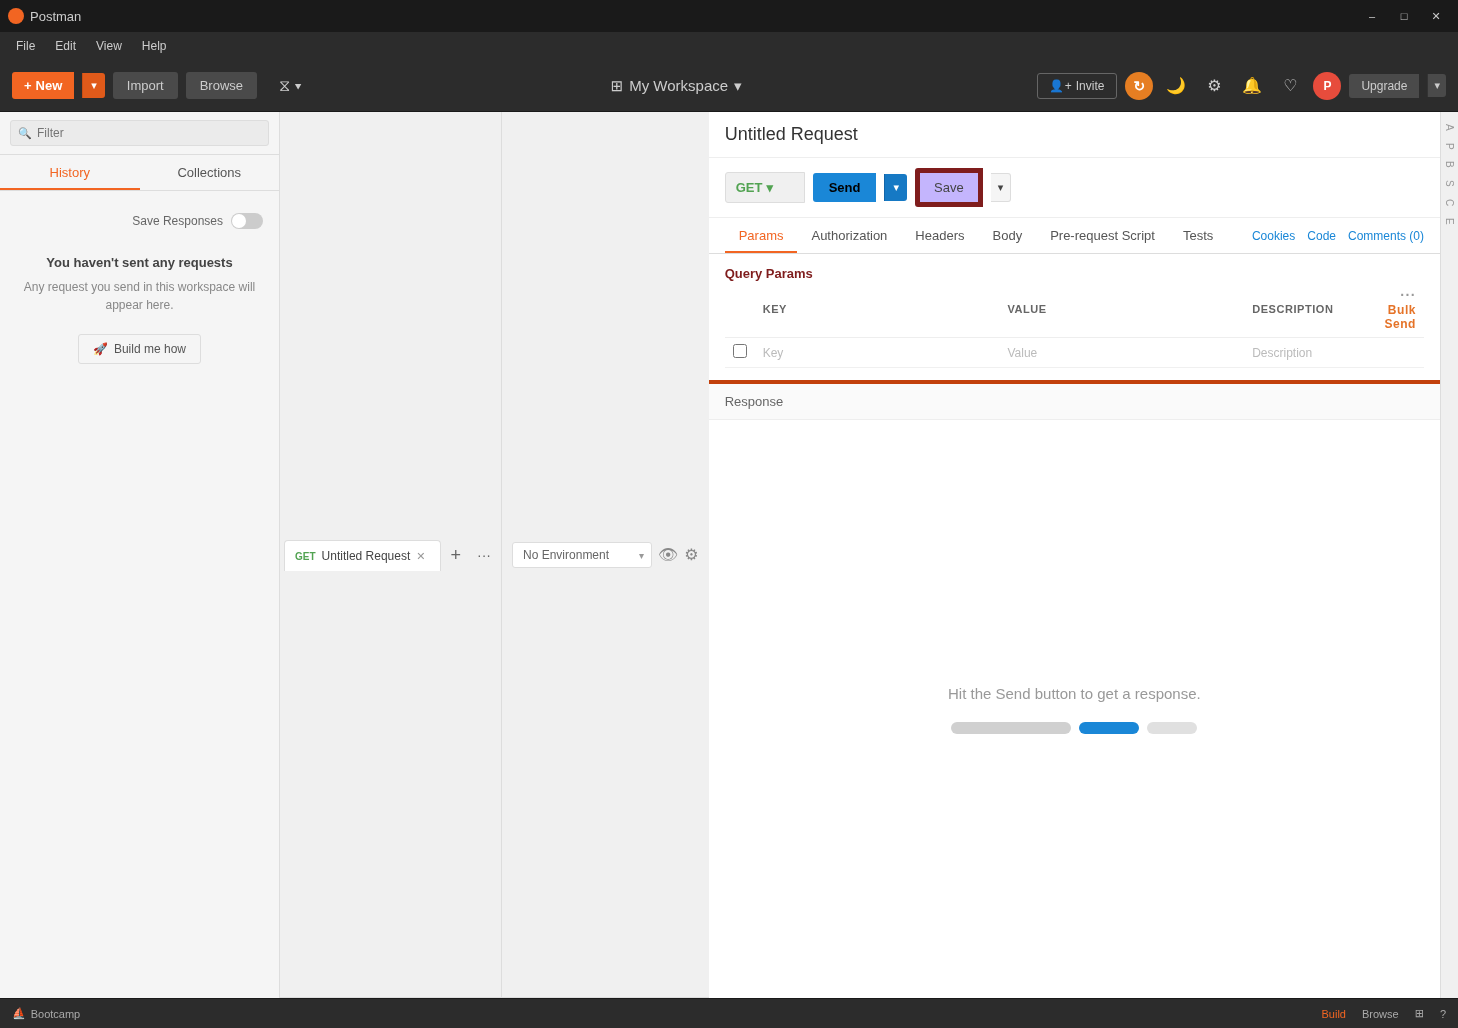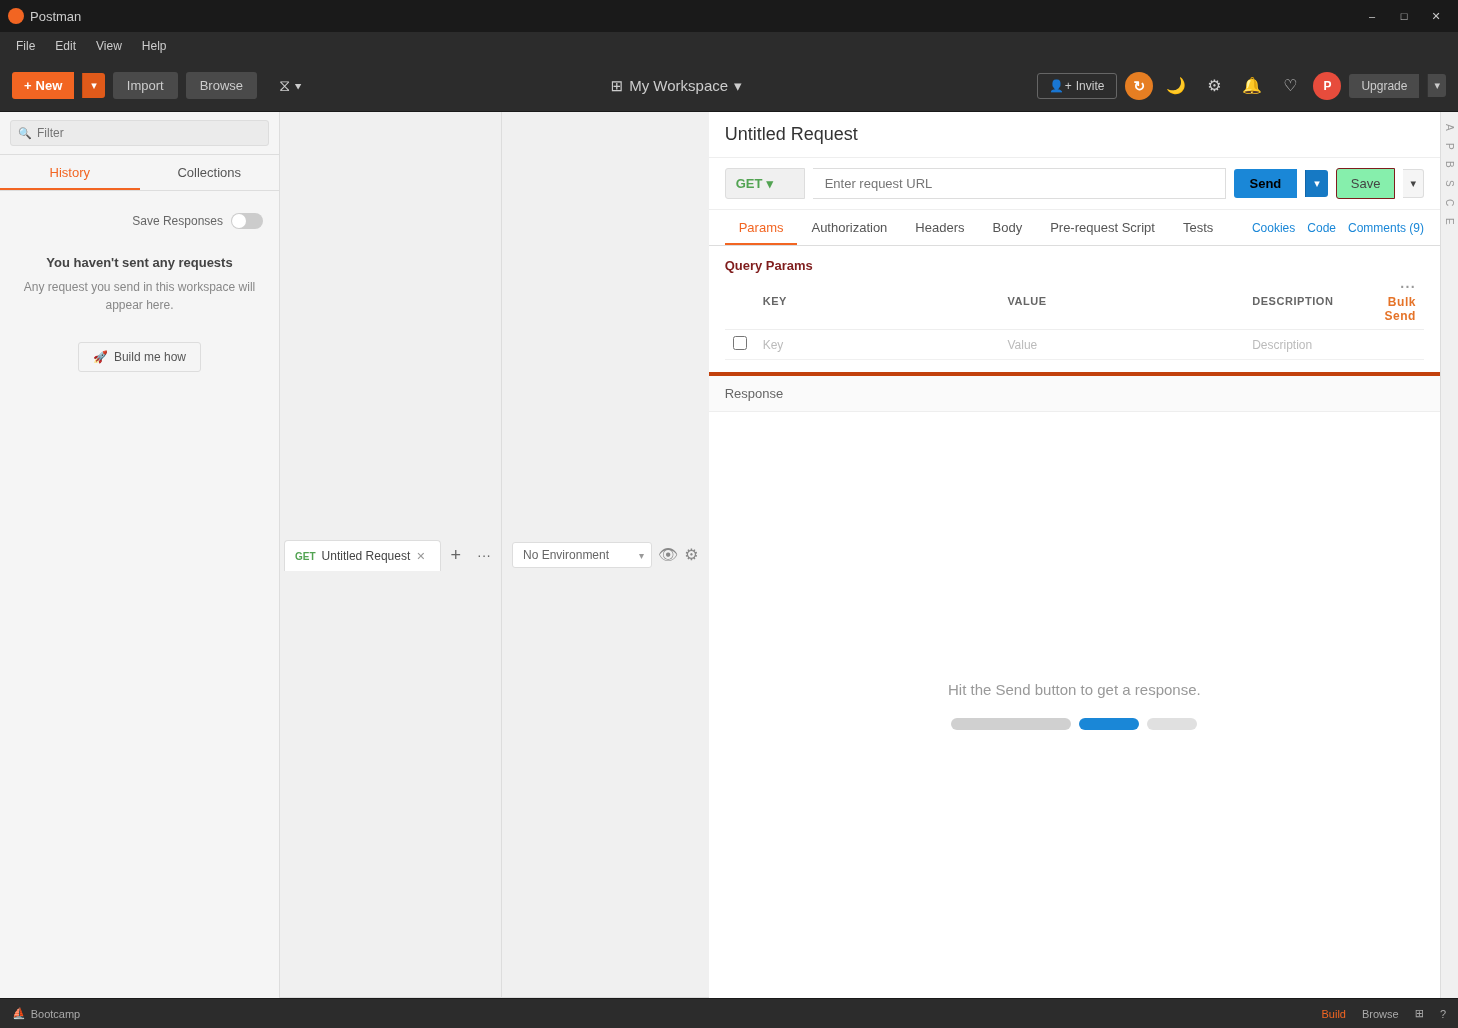--- a/index.html
+++ b/index.html
@@ -43,21 +43,21 @@
     #sidebar-tabs { display: flex; border-bottom: 1px solid #ddd; }
     .sidebar-tab { flex: 1; padding: 10px 0; text-align: center; cursor: pointer; font-size: 13px; color: #555; font-weight: 500; position: relative; }
     .sidebar-tab.active { color: #f26522; }
     .sidebar-tab.active::after { content: ''; position: absolute; bottom: 0; left: 0; right: 0; height: 2px; background: #f26522; }
     #sidebar-content { flex: 1; display: flex; flex-direction: column; align-items: center; justify-content: flex-start; padding: 16px; }
     .save-responses { display: flex; align-items: center; justify-content: flex-end; width: 100%; padding: 6px 0; font-size: 12px; color: #666; gap: 8px; }
     .toggle { width: 32px; height: 16px; background: #ccc; border-radius: 8px; position: relative; cursor: pointer; }
     .toggle-knob { width: 14px; height: 14px; background: white; border-radius: 50%; position: absolute; top: 1px; left: 1px; }
     .empty-history { text-align: center; padding: 20px 0; }
     .empty-history h3 { font-size: 13px; color: #444; margin-bottom: 8px; }
-    .empty-history p { font-size: 12px; color: #888; line-height: 1.5; margin-bottom: 28px; }
+    .empty-history p { font-size: 12px; color: #888; line-height: 1.5; margin-bottom: 20px; }
     .btn-show-me { background: #f5f5f5; border: 1px solid #ddd; border-radius: 3px; padding: 7px 14px; cursor: pointer; font-size: 12px; color: #555; display: flex; align-items: center; gap: 6px; margin: 0 auto; }
 
     
     #content { flex: 1; display: flex; flex-direction: row; background: #fff; overflow: hidden; }
 
     
     #tabs-bar { display: flex; align-items: center; background: #f0f0f0; border-bottom: 1px solid #ddd; min-height: 40px; padding: 0 4px; gap: 2px; }
     .tab-item { display: flex; align-items: center; gap: 6px; padding: 8px 14px 8px 10px; background: #fff; border-radius: 4px 4px 0 0; border: 1px solid #ddd; border-bottom: none; cursor: pointer; font-size: 12px; color: #444; min-width: 140px; position: relative; top: 1px; }
     .tab-item .method-badge { color: #52a352; font-size: 10px; font-weight: 700; }
     .tab-add { background: transparent; border: none; color: #666; cursor: pointer; padding: 4px 8px; font-size: 18px; line-height: 1; }
@@ -66,21 +66,21 @@
     
     #request-panel { flex: 1; display: flex; flex-direction: column; overflow: hidden; }
     #request-title { padding: 12px 16px; font-size: 18px; color: #333; border-bottom: 1px solid #eee; font-weight: 400; }
 
     
     #url-bar { display: flex; align-items: center; padding: 10px 16px; gap: 8px; border-bottom: 1px solid #eee; }
     .method-select { display: flex; align-items: center; background: #f0f0f0; border: 1px solid #ddd; border-radius: 3px 0 0 3px; padding: 7px 10px; cursor: pointer; font-size: 13px; font-weight: 600; color: #52a352; gap: 4px; min-width: 80px; }
     .url-input { flex: 1; border: 1px solid #ddd; border-left: none; border-radius: 0; padding: 7px 12px; font-size: 13px; color: #999; outline: none; }
     .btn-send { background: #1a87d7; color: #000000; border: none; border-radius: 3px 0 0 3px; padding: 7px 16px; cursor: pointer; font-size: 13px; font-weight: 600; }
     .btn-send-arrow { background: #1679c4; color: white; border: none; border-radius: 0 3px 3px 0; padding: 7px 8px; cursor: pointer; font-size: 11px; border-left: 1px solid #1265a8; }
-    .btn-save { background: #86efac; color: #444; border: 1px solid #7f1d1d; border-radius: 3px 0 0 3px; padding: 7px 14px; cursor: pointer; font-size: 13px; }
+    .btn-save { background: #c4b5fd; color: #444; border: 5px solid #7f1d1d; border-radius: 3px 0 0 3px; padding: 7px 14px; cursor: pointer; font-size: 13px; }
     .btn-save-arrow { background: #f5f5f5; color: #444; border: 1px solid #ddd; border-left: none; border-radius: 0 3px 3px 0; padding: 7px 7px; cursor: pointer; font-size: 11px; }
 
     
     #request-tabs { display: flex; align-items: center; border-bottom: 1px solid #ddd; padding: 0 16px; background: #fff; }
     .req-tab { padding: 10px 14px; cursor: pointer; font-size: 13px; color: #555; position: relative; }
     .req-tab.active { color: #f26522; }
     .req-tab.active::after { content: ''; position: absolute; bottom: 0; left: 0; right: 0; height: 2px; background: #f26522; }
     .req-tab-right { margin-left: auto; display: flex; gap: 12px; align-items: center; }
     .req-tab-link { color: #1a87d7; font-size: 12px; cursor: pointer; }
 
@@ -241,21 +241,20 @@
 
     <div id="request-panel">
 
       <div id="request-title">Untitled Request</div>
 
       <div id="url-bar">
         <div class="method-select">
           <span>GET</span>
           <span>▾</span>
         </div>
-        <input type="text" class="url-input" placeholder="Enter request URL" style="">
         <button class="btn-send">Send</button>
         <button class="btn-send-arrow">▾</button>
         <button class="btn-save">Save</button>
         <button class="btn-save-arrow">▾</button>
       </div>
 
       <div id="request-tabs">
         <div class="req-tab active">
           <span>Params</span>
         </div>
@@ -270,21 +269,21 @@
         </div>
         <div class="req-tab">
           <span>Pre-request Script</span>
         </div>
         <div class="req-tab">
           <span>Tests</span>
         </div>
         <div class="req-tab-right">
           <span class="req-tab-link">Cookies</span>
           <span class="req-tab-link">Code</span>
-          <span class="req-tab-link">Comments (9)</span>
+          <span class="req-tab-link">Comments (0)</span>
         </div>
       </div>
 
       <div id="params-section">
         <div class="section-title">Query Params</div>
         <table class="params-table">
           <thead>
             <tr>
               <th class="check-col"></th>
               <th class="key-col">

